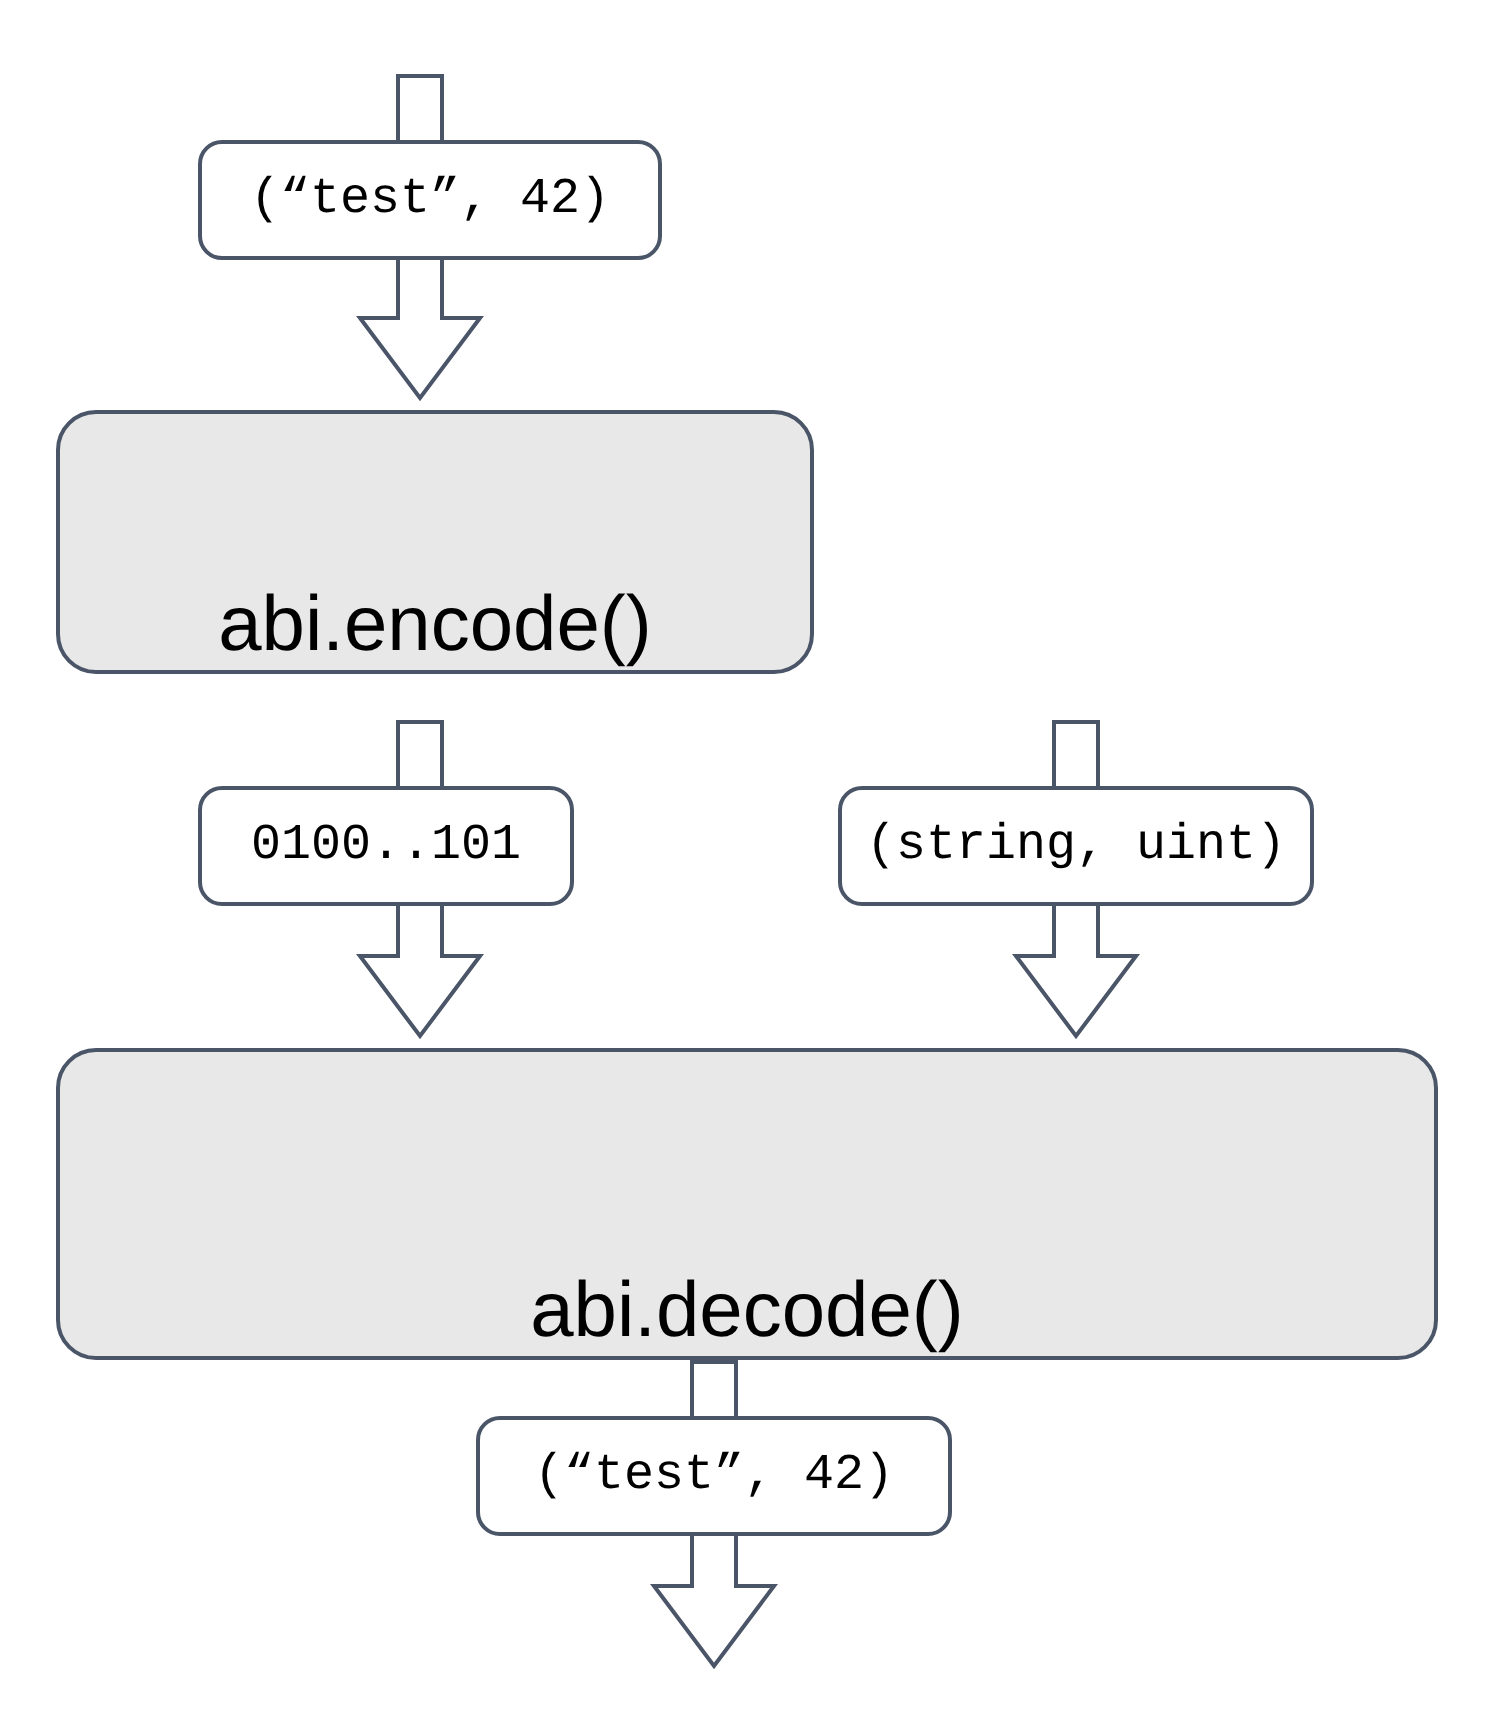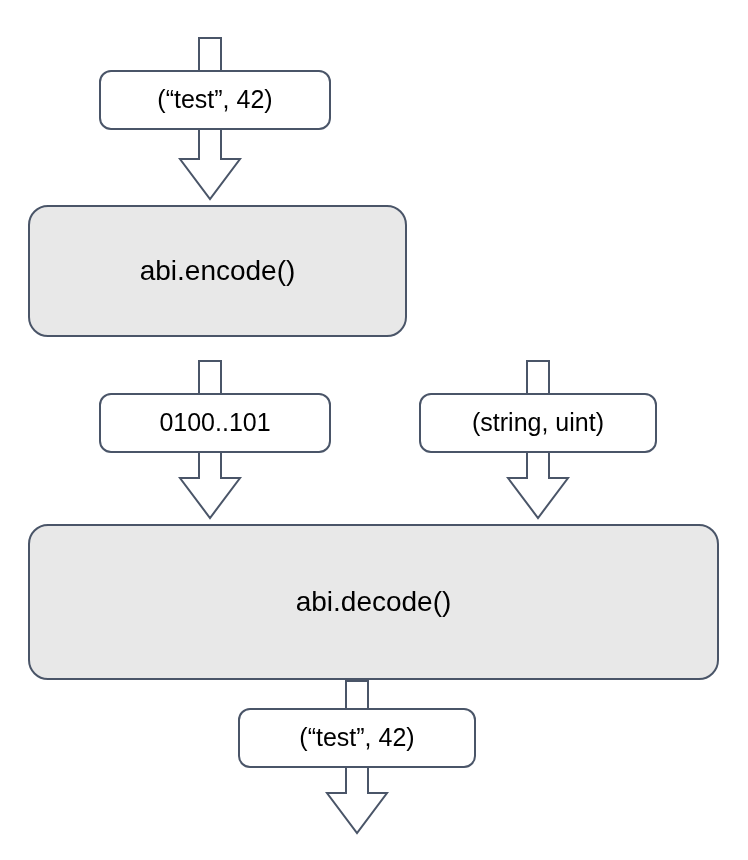--- a/index.html
+++ b/index.html
@@ -42,25 +42,27 @@
     color: #000000;
     line-height: 1.1;
   }
   .node-label {
     white-space: nowrap;
   }
   .box-white {
     background: #ffffff;
     border-radius: 12px;
     font-size: 25px;
+    font-family: Liberation Mono, monospace;
   }
   .box-gray {
     background: #e8e8e8;
     border-radius: 20px;
-    font-size: 28px;
+    font-size: 39px;
+    align-items: flex-end;
   }
 </style>
 </head>
 <body>
 
 <div id="diagram-root">
 
   <svg id="diagram-svg" viewBox="0 0 748 860">
       <path d="M 199 131 L 199 38 L 221 38 L 221 131" class="arrow-shape"></path>
       <path d="M 199 129 L 199 159 L 180 159 L 210 199 L 240 159 L 221 159 L 221 129" class="arrow-shape"></path>
@@ -72,21 +74,21 @@
       <path d="M 346 767 L 346 793 L 327 793 L 357 833 L 387 793 L 368 793 L 368 767" class="arrow-shape"></path>
     </svg>
 
   <div id="node-layer">
       <div class="node-box box-white" style="left: 99px; top: 70px; width: 232px; height: 60px;">
         <span class="node-label">(“test”, 42)</span>
       </div>
       <div class="node-box box-gray" style="left: 28px; top: 205px; width: 379px; height: 132px;">
         <span class="node-label">abi.encode()</span>
       </div>
-      <div class="node-box box-white" style="left: 99px; top: 393px; width: 232px; height: 60px;">
+      <div class="node-box box-white" style="left: 99px; top: 393px; width: 188px; height: 60px;">
         <span class="node-label">0100..101</span>
       </div>
       <div class="node-box box-white" style="left: 419px; top: 393px; width: 238px; height: 60px;">
         <span class="node-label">(string, uint)</span>
       </div>
       <div class="node-box box-gray" style="left: 28px; top: 524px; width: 691px; height: 156px;">
         <span class="node-label">abi.decode()</span>
       </div>
       <div class="node-box box-white" style="left: 238px; top: 708px; width: 238px; height: 60px;">
         <span class="node-label">(“test”, 42)</span>

